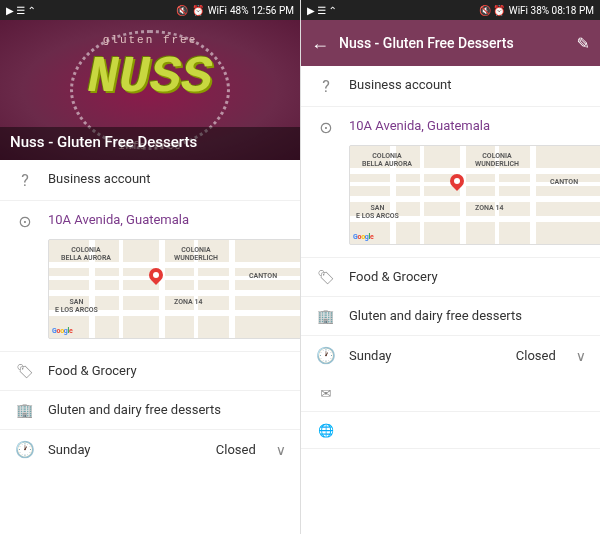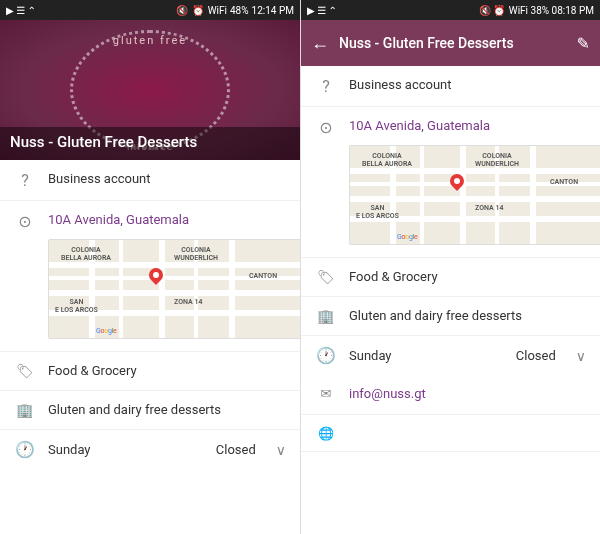--- a/index.html
+++ b/index.html
@@ -44,20 +44,21 @@
       flex-shrink: 0;
     }
     .left-hero-bg {
       width: 100%;
       height: 100%;
       background: radial-gradient(ellipse at center, #8b1a4a 0%, #6b2a4a 60%, #5a1a3a 100%);
       display: flex;
       align-items: center;
       justify-content: center;
       flex-direction: column;
+      font-family: Liberation Mono, monospace;
     }
     .hero-dotted-circle {
       width: 160px;
       height: 120px;
       border: 3px dotted rgba(255,255,255,0.5);
       border-radius: 50%;
       position: absolute;
       top: 50%;
       left: 50%;
       transform: translate(-50%, -50%);
@@ -222,23 +223,22 @@
       top: 4px;
       left: 4px;
     }
 
     .google-logo {
       position: absolute;
       bottom: 3px;
       left: 3px;
       font-size: 7px;
       color: #555;
-      font-weight: 400;
+      font-weight: 700;
       letter-spacing: -0.3px;
-      margin-left: 44px;
     }
     .google-logo span:nth-child(1) { color: #4285F4; }
     .google-logo span:nth-child(2) { color: #EA4335; }
     .google-logo span:nth-child(3) { color: #FBBC05; }
     .google-logo span:nth-child(4) { color: #4285F4; }
     .google-logo span:nth-child(5) { color: #34A853; }
     .google-logo span:nth-child(6) { color: #EA4335; }
 
     .hours-row {
       display: flex;
@@ -322,28 +322,29 @@
 
   <div class="left-status-bar">
     <div class="status-left">
       <span>▶ ☰ ⌃</span>
     </div>
     <div class="status-right">
       <span>🔇</span>
       <span>⏰</span>
       <span>WiFi</span>
       <span>48%</span>
-      <span>12:14 PM</span>
+      <span>12:56 PM</span>
     </div>
   </div>
 
   <div class="left-hero">
     <div class="left-hero-bg">
       <div class="hero-dotted-circle"></div>
       <div class="hero-gluten-free">gluten free</div>
+      <div class="hero-nuss">NUSS</div>
       <div class="hero-guild-free">info free</div>
     </div>
     <div class="left-hero-title">Nuss - Gluten Free Desserts</div>
   </div>
 
   <div class="left-content">
 
     <div class="info-row">
       <div class="icon">?</div>
       <div class="text">Business account</div>
@@ -472,21 +473,20 @@
 
     <div class="hours-row">
       <div class="icon">🕐</div>
       <div class="day">Sunday</div>
       <div class="status">Closed</div>
       <div class="chevron">∨</div>
     </div>
 
     <div class="info-row">
       <div class="icon" style="font-size:13px;">✉</div>
-      <div class="text link" style="color:#7b3a8a; cursor:pointer;">info@nuss.gt</div>
     </div>
 
     <div class="info-row">
       <div class="icon" style="font-size:13px;">🌐</div>
     </div>
 
   </div>
 </div>
 
 </body></html>

